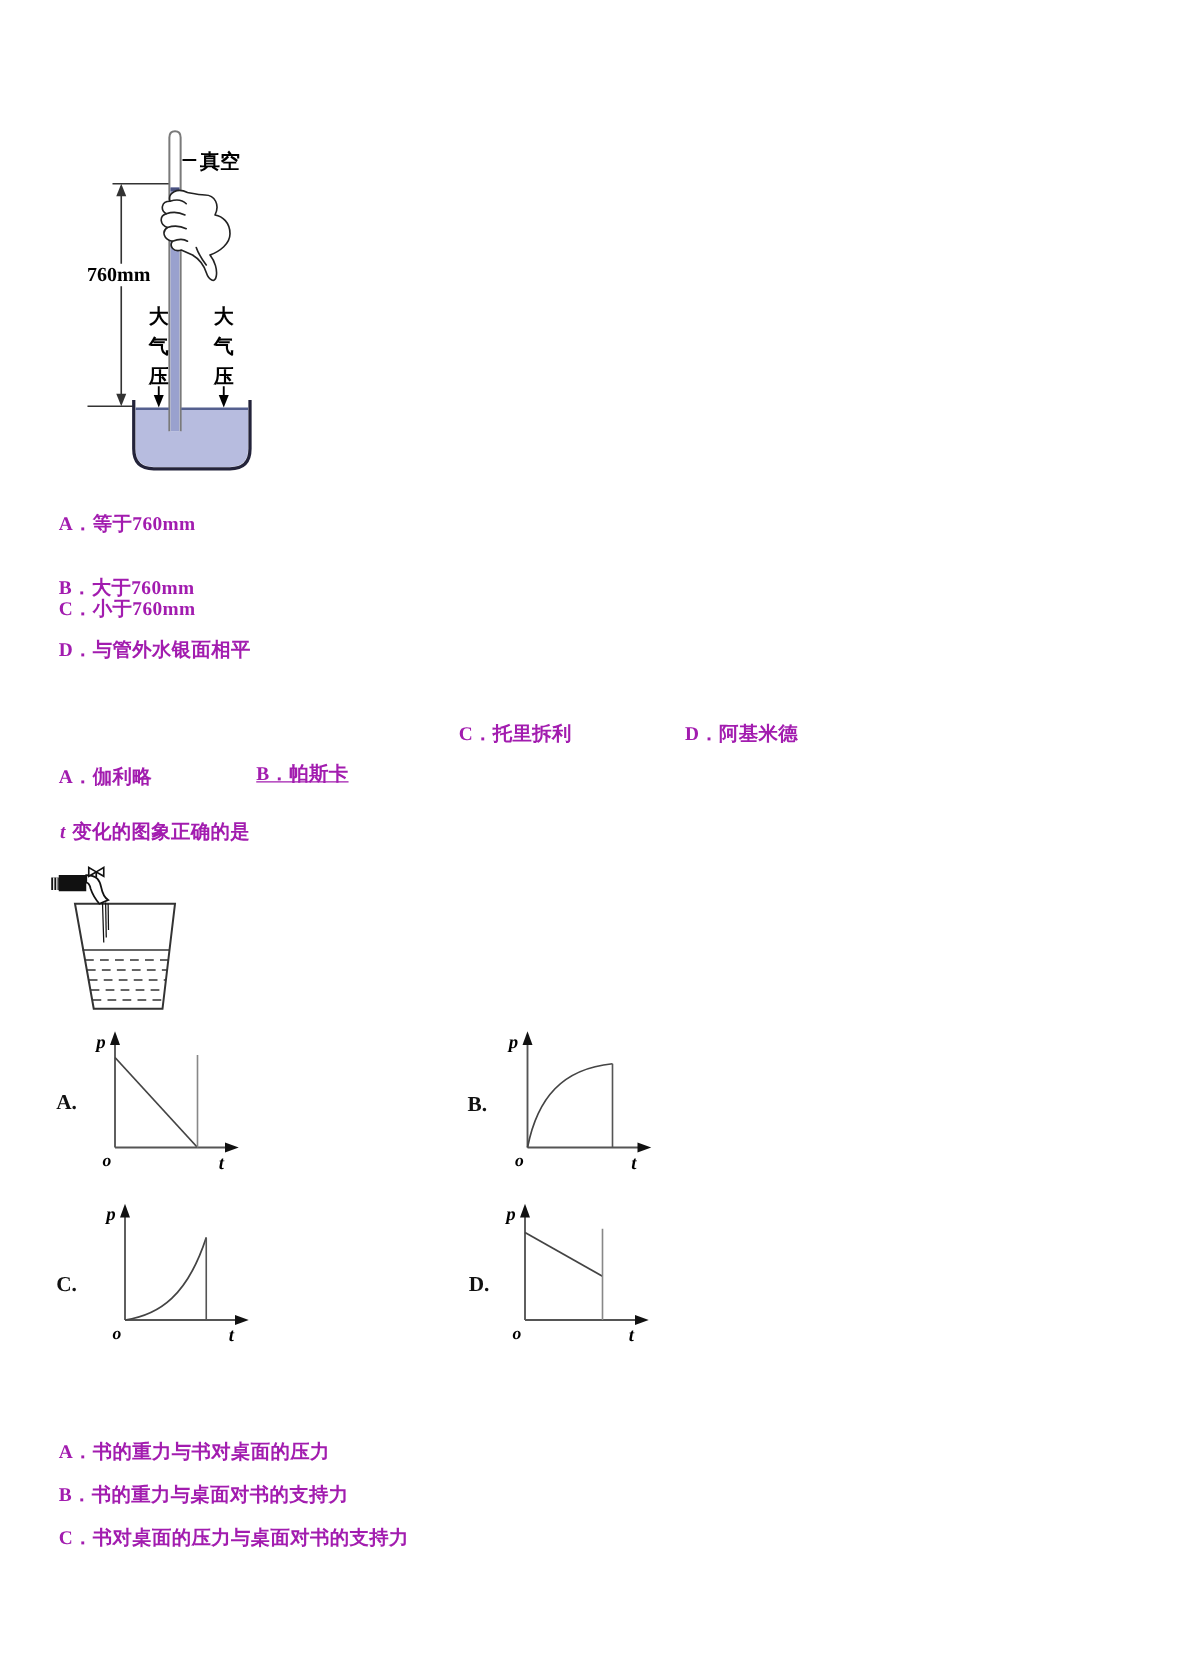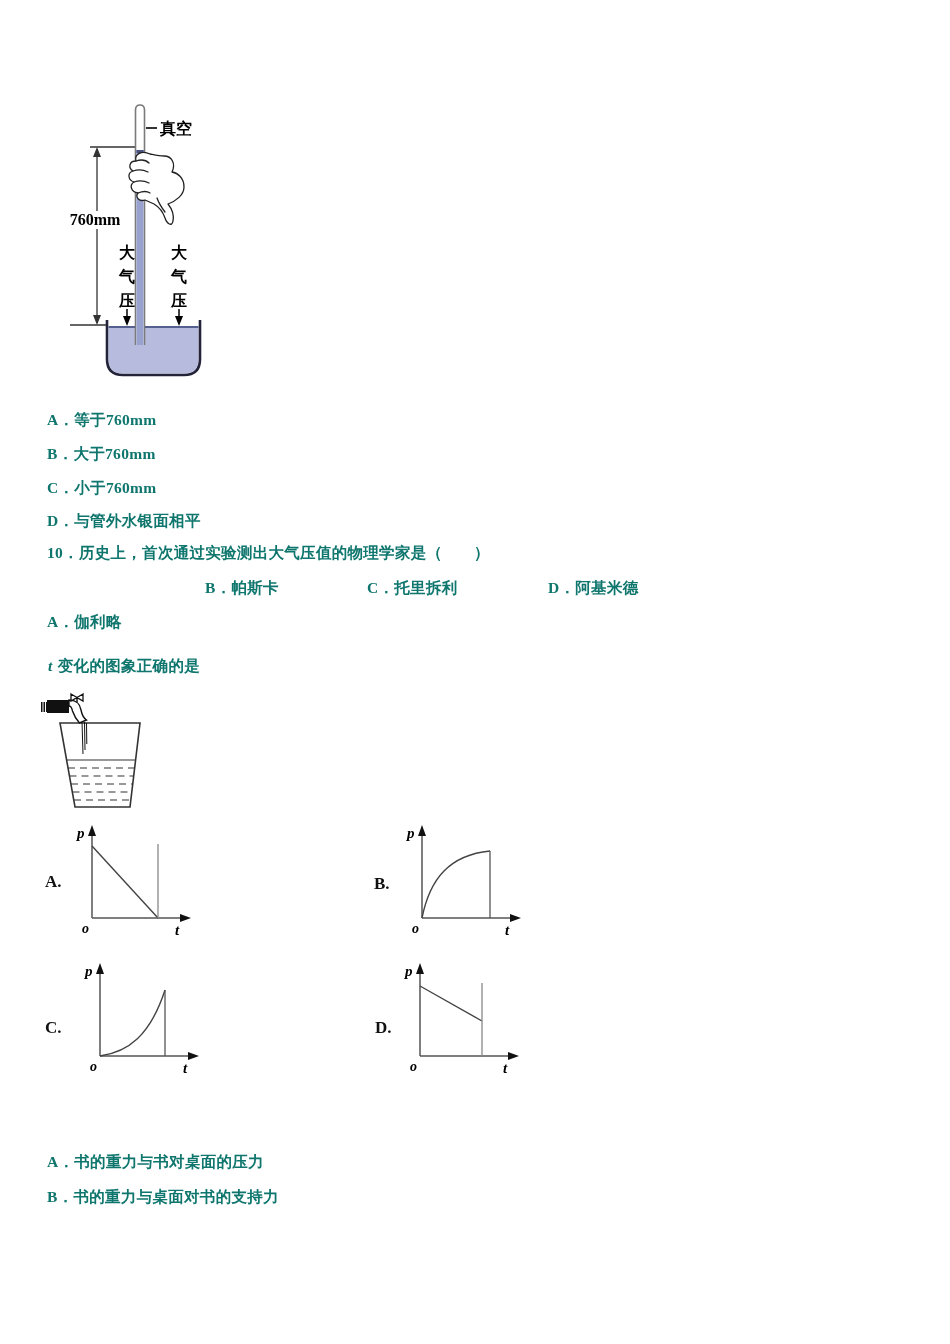--- a/index.html
+++ b/index.html
@@ -1,20 +1,20 @@
 <!DOCTYPE html>
 <html><head>
 <meta charset="utf-8">
 <style>
   html,body { margin:0; padding:0; }
   body { width:950px; height:1344px; background:#ffffff; position:relative;
          font-family:"Liberation Serif","DejaVu Serif",serif; }
   #page { position:absolute; inset:0; width:950px; height:1344px; background:#fff; overflow:hidden; }
   .t { position:absolute; font-weight:700; font-size:15.5px; line-height:19px;
-       color:#0f766e; white-space:nowrap; letter-spacing:0.3px;
+       color:#a21caf; white-space:nowrap; letter-spacing:0.3px;
        font-family:"Liberation Serif","DejaVu Serif",serif; }
   .it { font-style:italic; font-weight:700; padding:0 1px; }
   .glabel { position:absolute; font-weight:700; font-size:17px; color:#111;
             font-family:"Liberation Serif","DejaVu Serif",serif; }
   svg { position:absolute; overflow:visible; }
   svg text { font-family:"Liberation Serif","DejaVu Serif",serif; }
 </style>
 </head>
 <body>
 
@@ -66,27 +66,26 @@
                C 116 103 124 97 124 89 C 124 80 118 75 112 74 C 116 66 112 58 104 58 C 99 58 95 57 90 56 Z"></path>
       <path d="M 76 63 C 82 61 86 62 89 65" fill="none"></path>
       <path d="M 73 73 C 79 71 84 72 88 74" fill="none"></path>
       <path d="M 74 84 C 80 82 85 83 89 85" fill="none"></path>
       <path d="M 78 95 C 83 93 87 93 90 95" fill="none"></path>
       <path d="M 97 100 C 99 106 102 110 105 114" fill="none"></path>
     </g>
   </svg>
 
   <div class="t" style="left:47px; top:410px;">A．等于760mm</div>
-  <div class="t" style="left:47px; top:444px;font-family:Liberation Serif, serif;">B．大于760mm</div>
+  <div class="t" style="left:47px; top:461px;font-family:Liberation Serif, serif;">B．大于760mm</div>
   <div class="t" style="left:47px; top:478px;">C．小于760mm</div>
   <div class="t" style="left:47px; top:511px;">D．与管外水银面相平</div>
 
-  <div class="t" style="left:47px; top:543px;">10．历史上，首次通过实验测出大气压值的物理学家是（　　）</div>
   <div class="t" style="left:47px;  top:612px;">A．伽利略</div>
-  <div class="t" style="left:205px; top:578px;">B．帕斯卡</div>
+  <div class="t" style="left:205px; top:610px;text-decoration:underline;">B．帕斯卡</div>
   <div class="t" style="left:367px; top:578px;">C．托里拆利</div>
   <div class="t" style="left:504px; top:578px;margin-left:44px;">D．阿基米德</div>
 
   <div class="t" style="left:47px; top:656px;"><span class="it">t</span><span> 变化的图象正确的是</span></div>
 
   <svg style="left:38px; top:692px;" width="140" height="125" viewBox="0 0 140 125">
 
     <path d="M 22 31 L 102 31 L 92 115 L 37 115 Z" fill="#ffffff" stroke="#333" stroke-width="1.6"></path>
     <line x1="28" y1="68" x2="97.5" y2="68" stroke="#333" stroke-width="1.2"></line>
     <g stroke="#333" stroke-width="1.2" stroke-dasharray="7 5">
@@ -160,14 +159,15 @@
     <polygon points="110,94 110,102 121,98" fill="#111"></polygon>
     <text x="7" y="18" font-size="15" font-style="italic" font-weight="700">p</text>
     <text x="12" y="113" font-size="14" font-style="italic" font-weight="700">o</text>
     <text x="105" y="115" font-size="15" font-style="italic" font-weight="700">t</text>
     <line x1="22" y1="28" x2="84" y2="63" stroke="#444" stroke-width="1.4"></line>
     <line x1="84" y1="25" x2="84" y2="98" stroke="#888" stroke-width="1.3"></line>
   </svg>
 
   <div class="t" style="left:47px; top:1152px;">A．书的重力与书对桌面的压力</div>
   <div class="t" style="left:47px; top:1187px;">B．书的重力与桌面对书的支持力</div>
+  <div class="t" style="left:47px; top:1221px;">C．书对桌面的压力与桌面对书的支持力</div>
 
 </div>
 
 </body></html>

